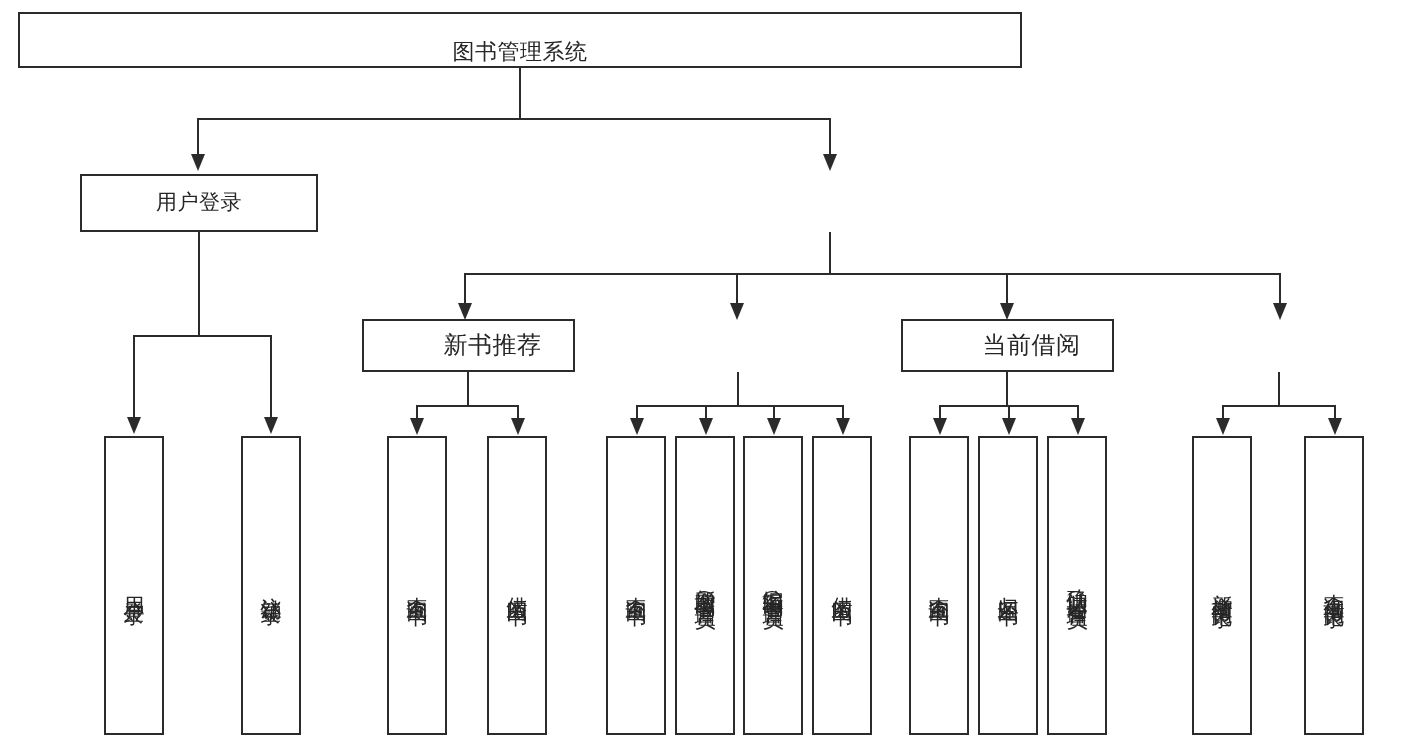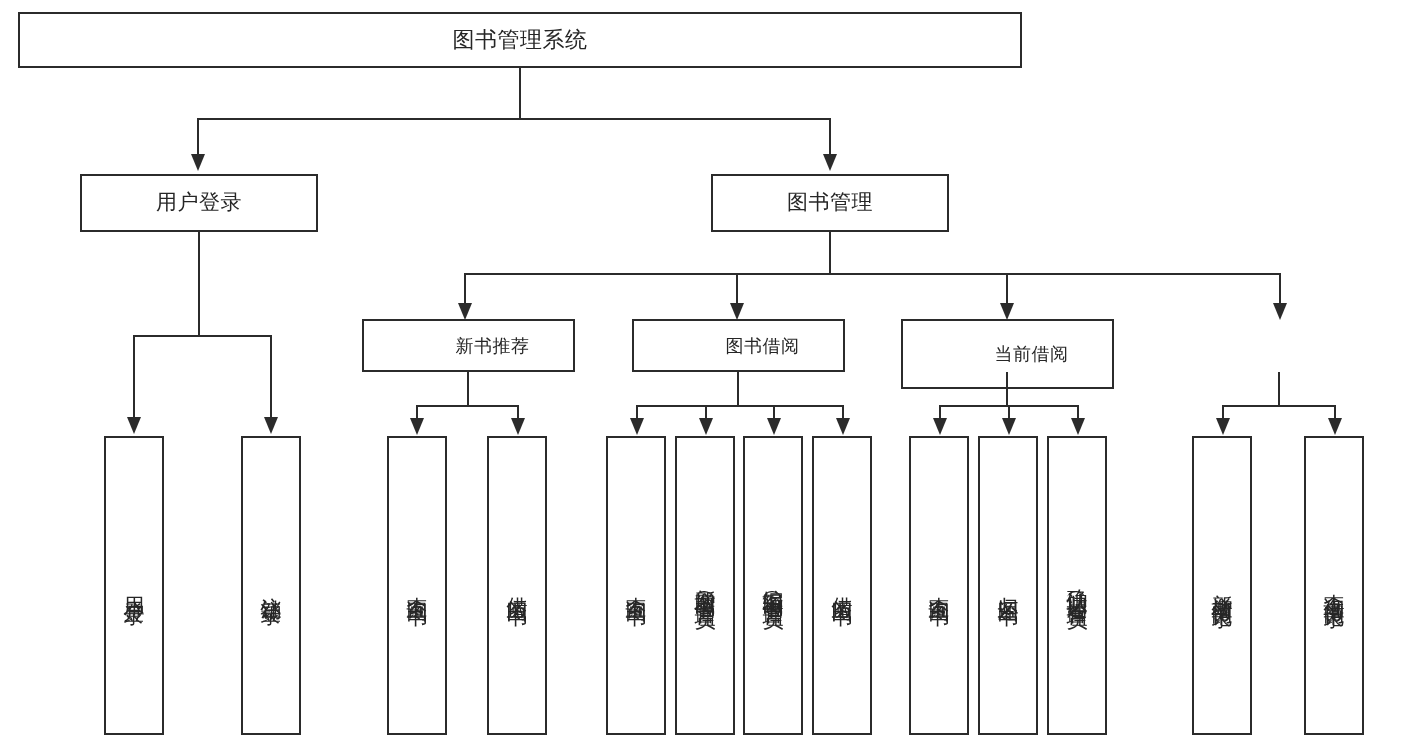--- a/index.html
+++ b/index.html
@@ -26,26 +26,27 @@
     color: #262626;
     display: flex;
     align-items: center;
     justify-content: center;
     text-align: center;
     line-height: 1.22;
     letter-spacing: 0.5px;
   }
   .node.root {
     font-size: 22px;
+    align-items: flex-end;
   }
   .node.lvl1 {
     font-size: 21px;
   }
   .node.lvl2 {
-    font-size: 18px;
+    font-size: 24px;
     padding-left: 48px;
   }
   
   .node.leaf {
     font-size: 21px;
     writing-mode: vertical-rl;
     text-orientation: upright;
     align-items: center;
     justify-content: center;
     line-height: 1.05;
@@ -92,23 +93,20 @@
   <div class="hline" style="left:197px; top:118px; width:634px;"></div>
   <div class="vline" style="left:197px; top:118px; height:38px;"></div>
   <div class="arrow" style="left:191px; top:154px;"></div>
   <div class="vline" style="left:829px; top:118px; height:38px;"></div>
   <div class="arrow" style="left:823px; top:154px;"></div>
 
   <div class="node lvl1" style="left:80px; top:174px; width:238px; height:58px;">
     <span class="txt">用户登录</span>
   </div>
 
-  <div class="node lvl1" style="left:711px; top:174px; width:238px; height:58px;">
-    <span class="txt">图书管理</span>
-  </div>
 
   <div class="vline" style="left:198px; top:232px; height:103px;"></div>
   <div class="hline" style="left:133px; top:335px; width:139px;"></div>
   <div class="vline" style="left:133px; top:335px; height:84px;"></div>
   <div class="arrow" style="left:127px; top:417px;"></div>
   <div class="vline" style="left:270px; top:335px; height:84px;"></div>
   <div class="arrow" style="left:264px; top:417px;"></div>
 
   <div class="vline" style="left:829px; top:232px; height:41px;"></div>
   <div class="hline" style="left:464px; top:273px; width:817px;"></div>
@@ -117,24 +115,21 @@
   <div class="vline" style="left:736px; top:273px; height:32px;"></div>
   <div class="arrow" style="left:730px; top:303px;"></div>
   <div class="vline" style="left:1006px; top:273px; height:32px;"></div>
   <div class="arrow" style="left:1000px; top:303px;"></div>
   <div class="vline" style="left:1279px; top:273px; height:32px;"></div>
   <div class="arrow" style="left:1273px; top:303px;"></div>
 
   <div class="node lvl2" style="left:362px; top:319px; width:213px; height:53px;">
     <span class="txt">新书推荐</span>
   </div>
-  <div class="node lvl2" style="left:632px; top:319px; width:213px; height:53px;">
-    <span class="txt">图书借阅</span>
-  </div>
-  <div class="node lvl2" style="left:901px; top:319px; width:213px; height:70px;text-align:center;">
+  <div class="node lvl2" style="left:901px; top:319px; width:213px; height:53px;text-align:center;">
     <span class="txt">当前借阅</span>
   </div>
 
   <div class="vline" style="left:467px; top:372px; height:33px;"></div>
   <div class="hline" style="left:416px; top:405px; width:103px;"></div>
   <div class="vline" style="left:416px; top:405px; height:15px;"></div>
   <div class="arrow" style="left:410px; top:418px;"></div>
   <div class="vline" style="left:517px; top:405px; height:15px;"></div>
   <div class="arrow" style="left:511px; top:418px;"></div>
 

